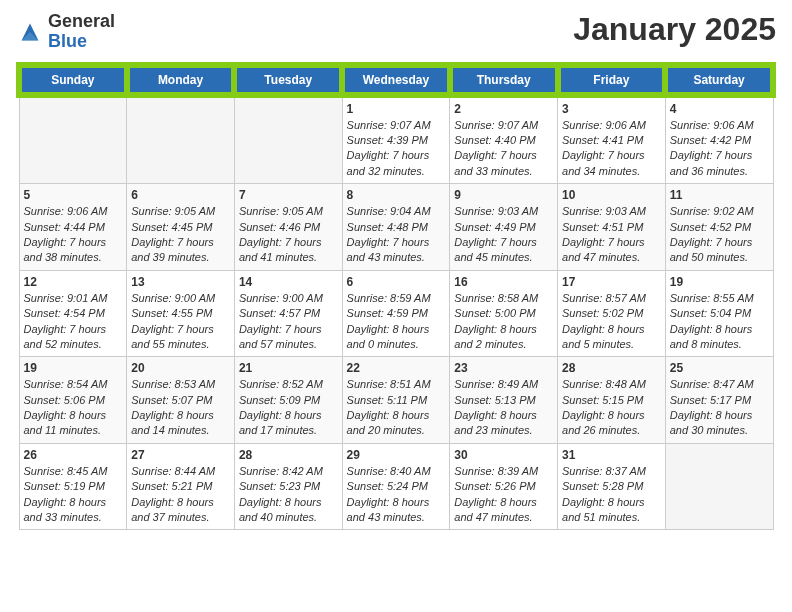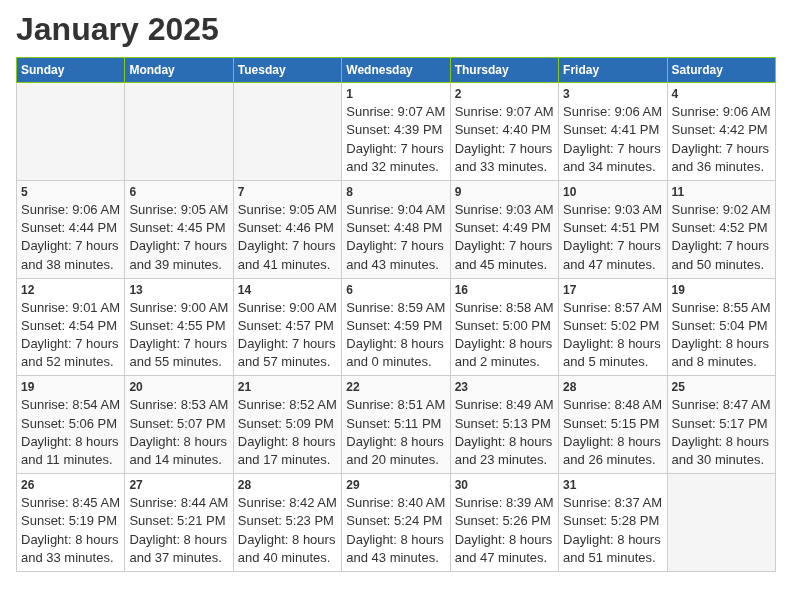--- a/index.html
+++ b/index.html
@@ -59,22 +59,22 @@
       width: 100%;
       border-collapse: collapse;
       table-layout: fixed;
     }
     .calendar-table th {
       background-color: #2a6db5;
       color: #fff;
       font-size: 12px;
       font-weight: bold;
       padding: 5px 4px;
-      text-align: left;
-      border: 1px solid #84cc16;
+      text-align: center;
+      border: 6px solid #84cc16;
     }
     .calendar-table td {
       border: 1px solid #ccc;
       vertical-align: top;
       padding: 4px 4px;
       font-size: 9.5px;
       color: #333;
       height: 80px;
       background: #fff;
     }
@@ -85,30 +85,41 @@
       background: #f9f9f9;
     }
     .day-number {
       font-size: 12px;
       font-weight: bold;
       color: #333;
       display: block;
       margin-bottom: 2px;
     }
     .day-info {
-      font-size: 13px;
+      font-size: 11px;
       color: #333;
       line-height: 1.4;
+      font-style: italic;
     }
   </style>
 </head>
 <body>
 
 <div class="page">
   <div class="header">
+    <div class="logo">
+      <svg class="logo-icon" viewBox="0 0 40 40" xmlns="http://www.w3.org/2000/svg">
+        <polygon points="8,32 20,8 32,32" fill="#2a6db5"></polygon>
+        <polygon points="20,20 32,32 8,32" fill="#5a9fd4" opacity="0.5"></polygon>
+      </svg>
+      <div class="logo-text">
+        <div><span class="logo-general">General</span></div>
+        <div><span class="logo-blue">Blue</span></div>
+      </div>
+    </div>
     <div class="title-block">
       <div class="calendar-title">January 2025</div>
     </div>
   </div>
 
   <table class="calendar-table">
     <thead>
       <tr>
 
       <th>Sunday</th>

